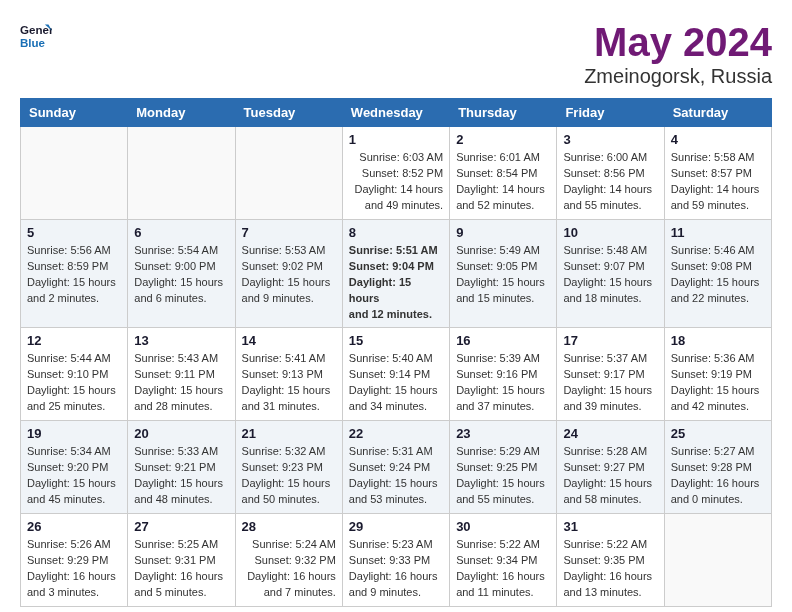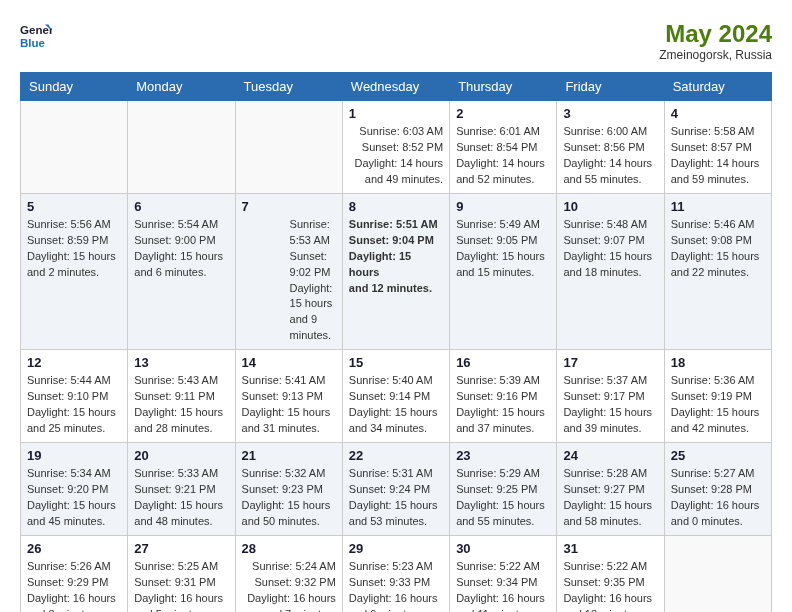--- a/index.html
+++ b/index.html
@@ -22,40 +22,40 @@
       gap: 4px;
     }
     .logo-icon {
       width: 32px;
       height: 32px;
     }
     .title-block {
       text-align: right;
     }
     .month-title {
-      font-size: 24px;
+      font-size: 40px;
       font-weight: bold;
-      color: #4d7c0f;
+      color: #701a75;
     }
     .location {
-      font-size: 12px;
+      font-size: 20px;
       color: #333;
     }
     .calendar {
       width: 100%;
       border-collapse: collapse;
       font-size: 11px;
     }
     .calendar th {
       background-color: #2b6cb0;
       color: #fff;
       text-align: left;
       padding: 6px 8px;
       font-size: 13px;
-      font-weight: normal;
+      font-weight: bold;
       border: 1px solid #2b6cb0;
     }
     .calendar td {
       border: 1px solid #ccc;
       vertical-align: top;
       padding: 5px 6px;
       width: 107px;
       min-height: 80px;
       background: #fff;
     }
@@ -150,21 +150,21 @@
         </td>
         <td>
           <div class="day-num">6</div>
           <div class="day-info" style="white-space: pre-line;">Sunrise: 5:54 AM
 Sunset: 9:00 PM
 Daylight: 15 hours
 and 6 minutes.</div>
         </td>
         <td>
           <div class="day-num">7</div>
-          <div class="day-info" style="white-space: pre-line; margin-left: 48px;">Sunrise: 5:53 AM
+          <div class="day-info" style="white-space: pre-line;">Sunrise: 5:53 AM
 Sunset: 9:02 PM
 Daylight: 15 hours
 and 9 minutes.</div>
         </td>
         <td>
           <div class="day-num">8</div>
           <div class="day-info" style="white-space: pre-line; font-weight: bold;">Sunrise: 5:51 AM
 Sunset: 9:04 PM
 Daylight: 15 hours
 and 12 minutes.</div>

